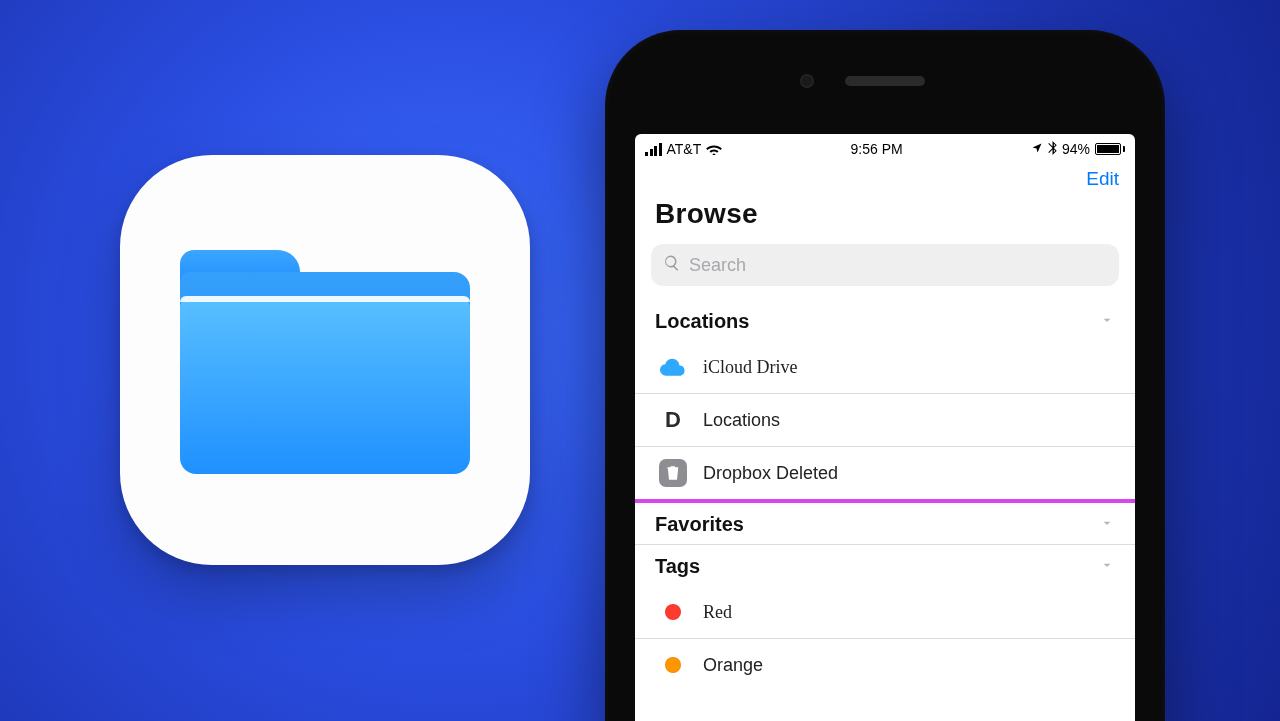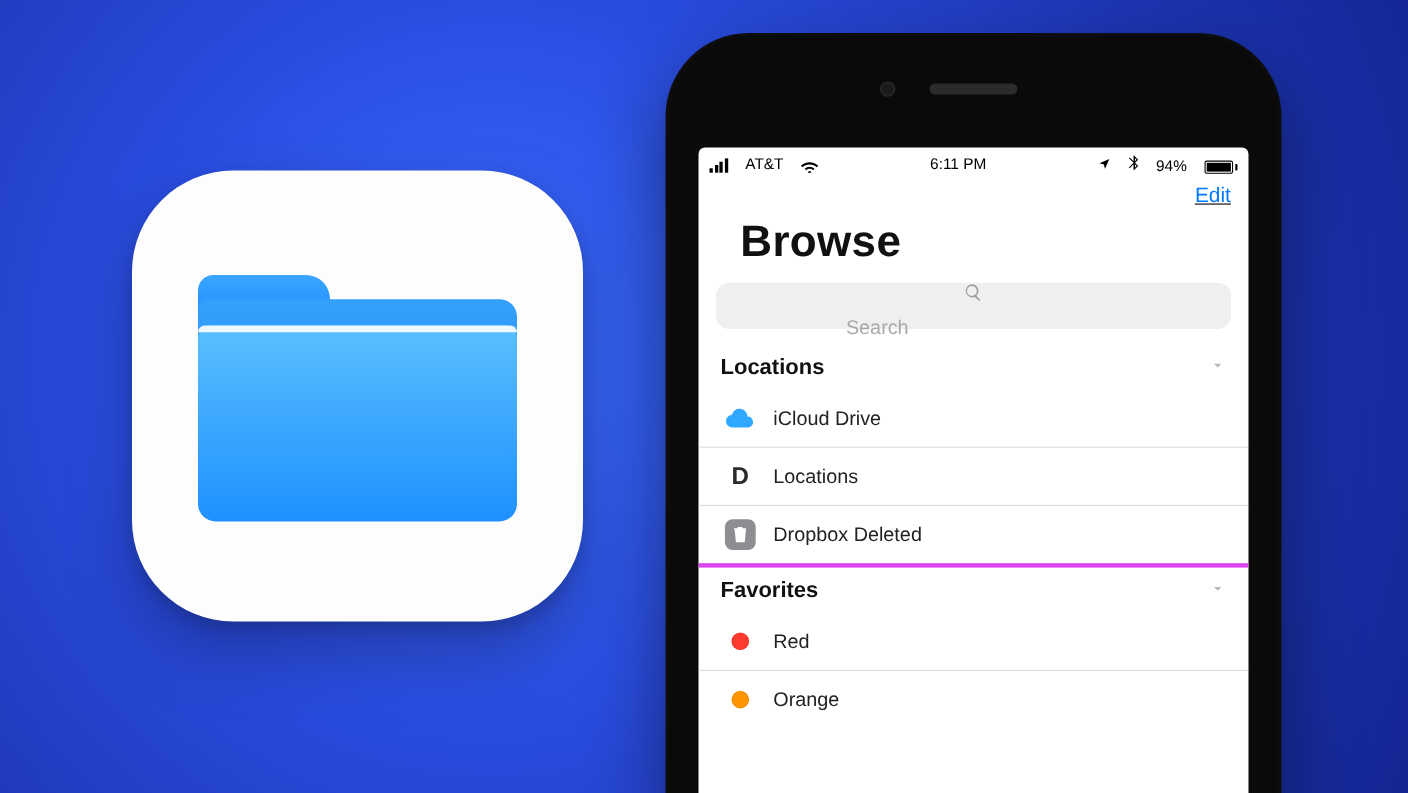--- a/index.html
+++ b/index.html
@@ -77,59 +77,59 @@
     display:flex; flex-direction:column;
   }
 
   
   .statusbar {
     height: 30px;
     display:flex; align-items:center; justify-content:space-between;
     padding: 0 10px;
     font-size: 14px; color:#000; font-weight:500;
   }
-  .sb-left, .sb-right { display:flex; align-items:flex-end; gap:16px; }
+  .sb-left, .sb-right { display:flex; align-items:center; gap:5px; }
   .signal { display:flex; align-items:flex-end; gap:1.5px; }
   .signal span { width:3px; background:#000; display:block; }
   .signal span:nth-child(1){height:4px} .signal span:nth-child(2){height:7px}
   .signal span:nth-child(3){height:10px} .signal span:nth-child(4){height:13px}
   .wifi { width:16px; height:12px; position:relative; }
   .wifi svg { display:block; }
   .battery { display:flex; align-items:center; gap:2px; }
   .battery .body { width:26px; height:12px; border:1px solid #000; border-radius:2px; position:relative; }
   .battery .body::after{content:""; position:absolute; left:1px; top:1px; bottom:1px; right:1px; background:#000;}
   .battery .cap { width:2px; height:6px; background:#000; border-radius:0 1px 1px 0; }
 
   
-  .navbar { display:flex; justify-content:flex-end; padding: 4px 16px 0; text-decoration: underline; }
+  .navbar { display:flex; justify-content:flex-end; padding: 4px 16px 0; }
   .edit-btn { color:#007aff; font-size:19px; background:none; border:none; cursor:pointer; }
 
   
-  .title { font-size: 40px; font-weight:700; padding: 8px 38px 10px; color:#111; letter-spacing:.3px; }
+  .title { font-size: 28px; font-weight:700; padding: 8px 20px 10px; color:#111; letter-spacing:.3px; }
 
   
   .search {
     margin: 4px 16px 14px;
     background:#efeff0; border-radius:12px;
-    height:42px; display:flex; align-items:center; gap:8px; padding:0 12px;flex-direction:column;
+    height:42px; display:flex; align-items:center; gap:8px; padding:0 12px;
   }
   .search .mag { color:#9b9ba0; }
   .search input {
     border:none; background:transparent; outline:none;
     font-size:18px; color:#9b9ba0; flex:1;
   }
   .search input::placeholder{ color:#a9a9ad; }
 
   
   .section-header {
     display:flex; align-items:flex-end; justify-content:space-between;
     padding: 10px 20px 8px;
     font-size:20px; font-weight:700; color:#111;
   }
-  .section-header + .row { border-top: none; }
+  .section-header + .row { border-top: none; font-family: Liberation Serif, serif; }
   .chev { color:#b5b5bb; }
 
   .row {
     display:flex; align-items:center; gap:16px;
     padding: 12px 20px 12px 24px;
     border-top: 1px solid #dcdce0;
     font-size:18px; color:#222;
   }
   .row:first-of-type { border-top: 1px solid #dcdce0; }
   .row .ico { width:28px; height:28px; display:flex; align-items:center; justify-content:center; flex-shrink:0; }
@@ -168,21 +168,21 @@
               <span></span>
               <span></span>
           </span>
           <span>AT&amp;T</span>
           <span class="wifi">
             <svg viewBox="0 0 16 12" width="16" height="12">
                 <path fill="#000" d="M8 10.5a1.5 1.5 0 100 3 1.5 1.5 0 000-3zm0-4c-1.7 0-3.3.7-4.5 1.8l1.4 1.4C5.8 8.9 6.8 8.5 8 8.5s2.2.4 3.1 1.2l1.4-1.4C11.3 7.2 9.7 6.5 8 6.5zm0-4C5 2.5 2.2 3.7.1 5.6l1.4 1.4C3.3 5.4 5.5 4.5 8 4.5s4.7.9 6.5 2.5l1.4-1.4C13.8 3.7 11 2.5 8 2.5z"></path>
               </svg>
           </span>
         </div>
-        <div>6:11 PM</div>
+        <div>9:56 PM</div>
         <div class="sb-right">
           <span>
             <svg width="12" height="12" viewBox="0 0 24 24">
                 <path fill="#000" d="M21 3L3 11l8 2 2 8 8-18z"></path>
               </svg>
           </span>
           <span>
             <svg width="9" height="14" viewBox="0 0 12 20">
                 <path fill="#000" d="M6 0v8L1 3 0 4l6 6-6 6 1 1 5-5v8l6-6-4-4 4-4-6-6zm2 4l2 2-2 2V4zm0 8l2 2-2 2v-4z"></path>
               </svg>
@@ -247,20 +247,28 @@
 
       <div class="section-header" style="border-top:4px solid #d946ef;">
         <span>Favorites</span>
         <span class="chev">
           <svg width="16" height="16" viewBox="0 0 24 24">
               <path fill="currentColor" d="M7 10l5 5 5-5z"></path>
             </svg>
         </span>
       </div>
 
+      <div class="section-header" style="border-top:1px solid #dcdce0;">
+        <span>Tags</span>
+        <span class="chev">
+          <svg width="16" height="16" viewBox="0 0 24 24">
+              <path fill="currentColor" d="M7 10l5 5 5-5z"></path>
+            </svg>
+        </span>
+      </div>
 
       <div class="row">
         <span class="ico">
             <span class="dot red"></span>
           </span>
         <span>Red</span>
       </div>
 
       <div class="row">
         <span class="ico">

